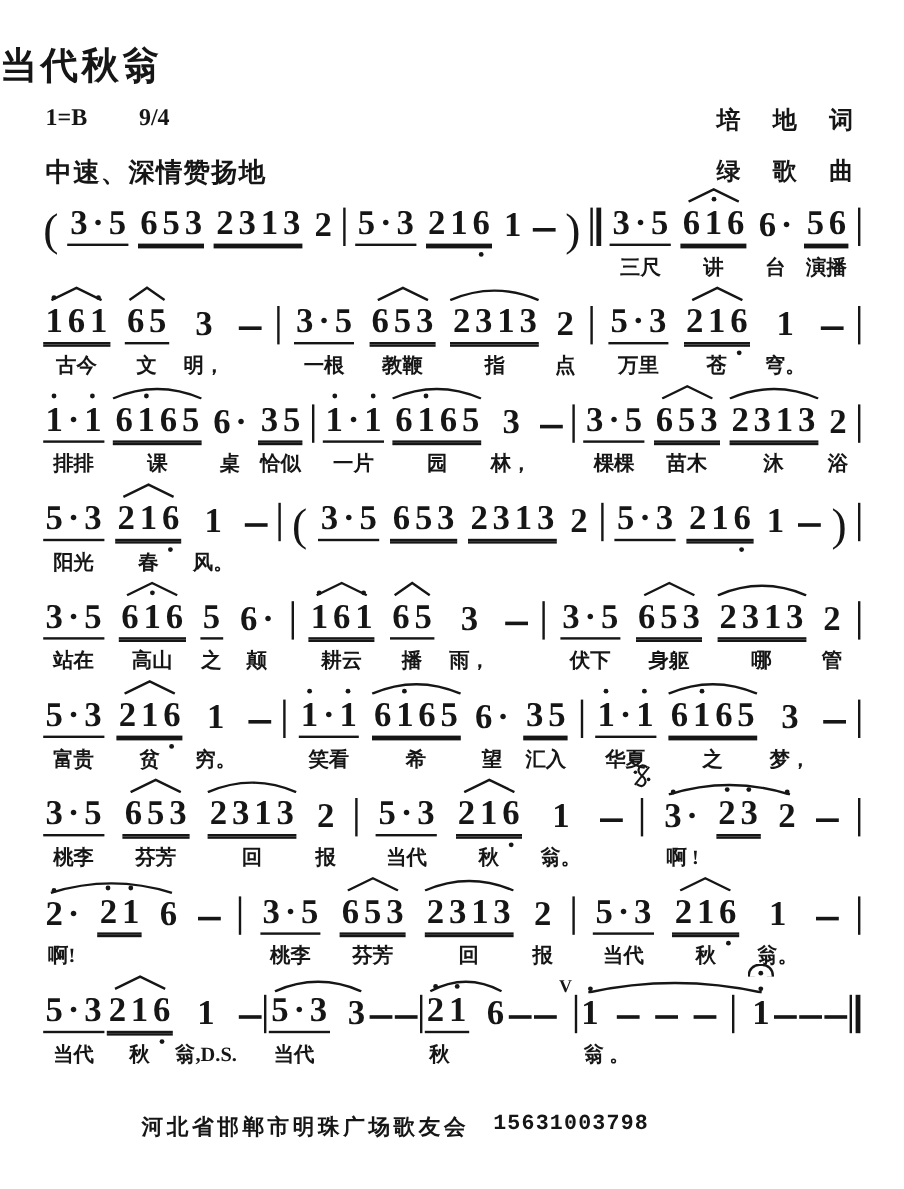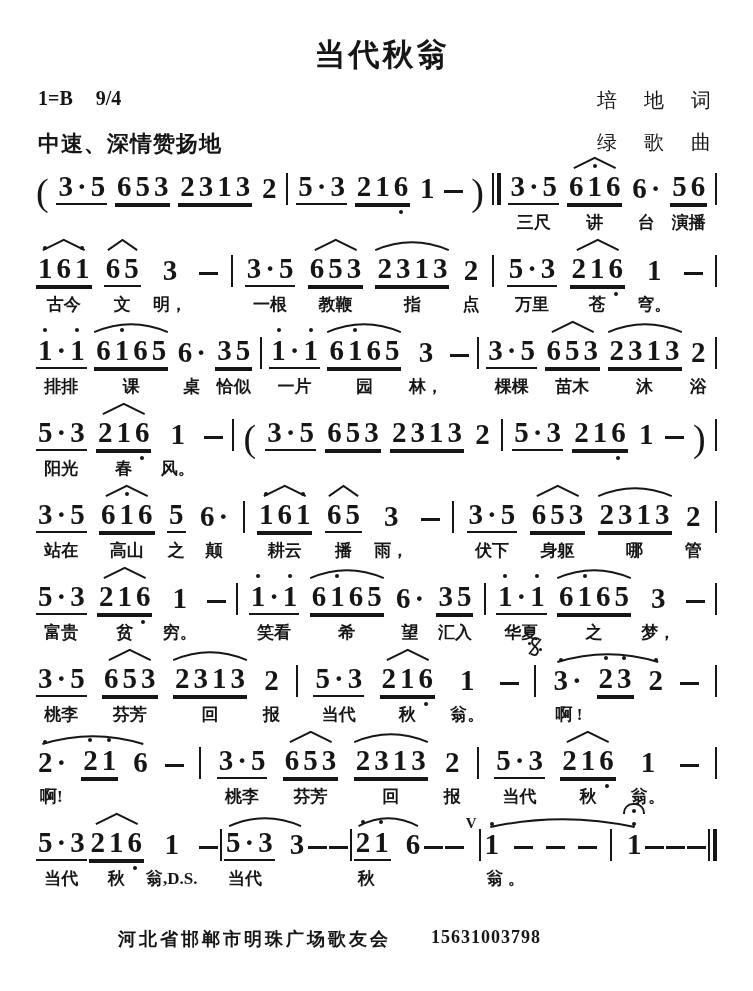--- a/index.html
+++ b/index.html
@@ -1,26 +1,26 @@
 <!DOCTYPE html>
 <html><head>
 <meta charset="utf-8">
 <style>
   html,body{margin:0;padding:0;}
   body{
     width:753px;height:991px;background:#ffffff;color:#161616;
     font-family:"Liberation Serif",serif;position:relative;overflow:hidden;
   }
   .title{
-    position:absolute;top:34px;left:12px;right:0;text-align:center;
+    position:absolute;top:34px;left:0;right:0;
     font-size:31px;font-weight:700;letter-spacing:3px;
   }
   .metaL1{position:absolute;top:87px;left:38px;font-size:20px;font-weight:700;}
-  .metaL1 .key{margin-right:18px;}
-  .credit{position:absolute;right:42px;font-size:20px;font-weight:400;word-spacing:22px;white-space:nowrap;}
+  .metaL1 .key{margin-right:38px;}
+  .credit{position:absolute;right:42px;font-size:20px;font-weight:700;word-spacing:22px;white-space:nowrap;}
   .credit.c1{top:87px;}
   .credit.c2{top:129px;}
   .metaL2{position:absolute;top:129px;left:38px;font-size:22px;font-weight:700;letter-spacing:1px;}
   .score{position:absolute;top:157px;left:0;right:0;}
   .sline{height:82px;display:flex;justify-content:space-between;align-items:flex-start;padding:0 36px;}
   .tok{display:flex;flex-direction:column;align-items:center;}
   .note{height:48px;display:flex;align-items:flex-end;position:relative;}
   .lyr{min-height:25px;padding-top:9px;font-size:17px;font-weight:700;white-space:nowrap;
        font-family:"Liberation Serif",serif;line-height:1.1;}
   .grpcol .lyr{align-self:flex-start;padding-left:4px;}
@@ -44,23 +44,23 @@
   .paren{font-size:38px;line-height:30px;font-weight:400;margin-bottom:-2px;}
   .dash{width:19px;height:3px;background:#161616;margin-bottom:12px;}
   .breath{font-size:15px;font-weight:700;margin-bottom:29px;font-family:"Liberation Serif",serif;}
   .grpbox{display:flex;align-items:flex-end;gap:13px;position:relative;}
   .ferm{position:absolute;top:-27px;left:50%;transform:translateX(-50%);
         width:18px;height:9px;border:2px solid #161616;border-bottom:none;
         border-radius:10px 10px 0 0;}
   .ferm::after{content:'';position:absolute;left:50%;top:4px;transform:translateX(-50%);
         width:4px;height:4px;background:#161616;border-radius:50%;}
   .segno{position:absolute;top:-13px;left:50%;transform:translateX(-50%);width:15px;height:21px;}
-  .footer{position:absolute;top:927px;left:118px;display:flex;gap:40px;
+  .footer{position:absolute;top:927px;left:118px;display:flex;gap:20px;
           font-size:18px;font-weight:700;letter-spacing:3px;}
-  .footer .phone{letter-spacing:1px;}
+  .footer .phone{letter-spacing:1px;font-family:Liberation Mono, monospace;}
 </style>
 </head>
 <body>
 
 <div>
   <div class="title">当代秋翁</div>
 
   <div class="metaL1">
     <span class="key">1=B</span>
     <span>9/4</span>

